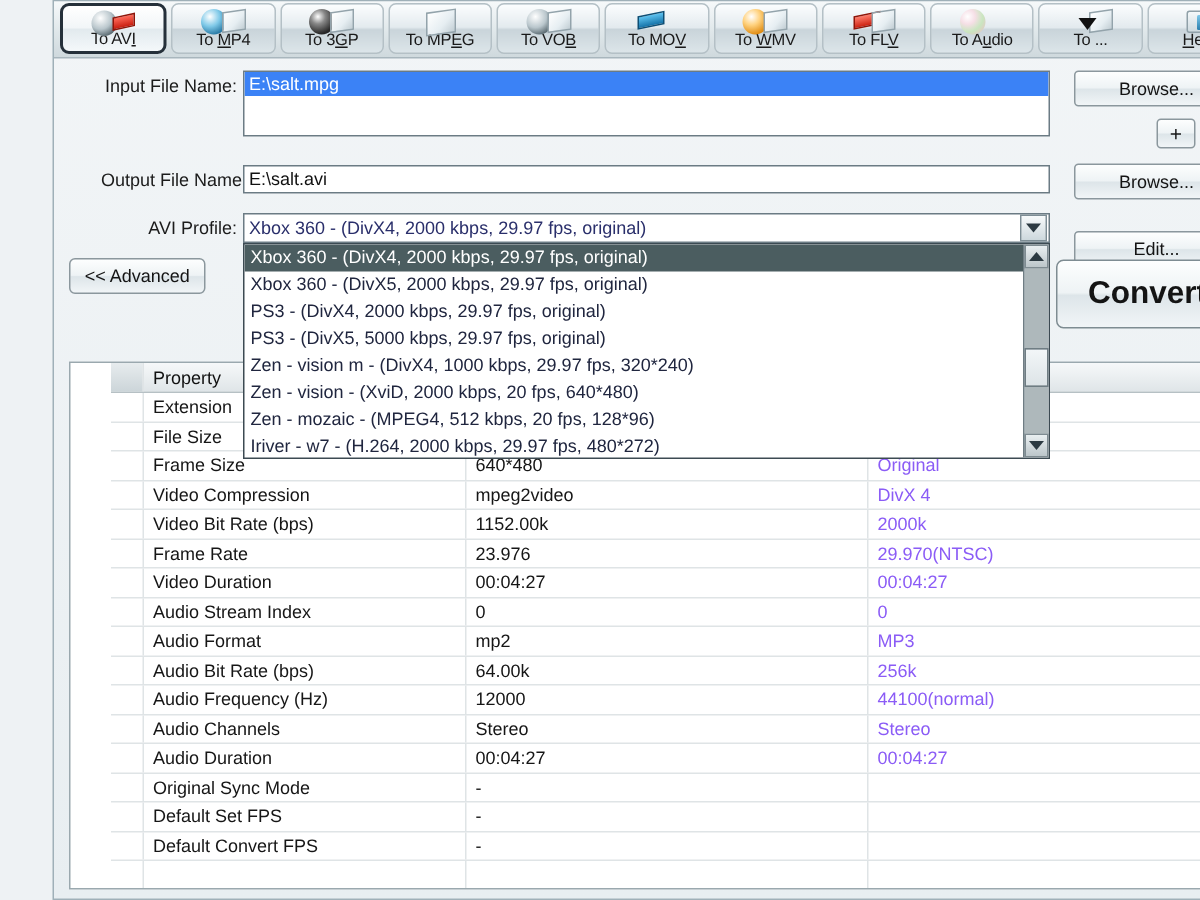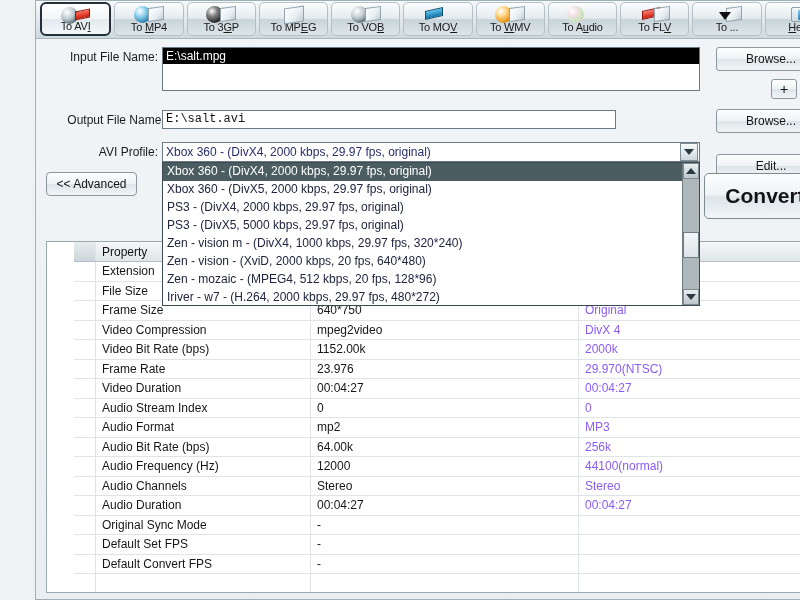--- a/index.html
+++ b/index.html
@@ -72,24 +72,24 @@
   
   .lbl {
     position: absolute; font-size: 12px; color: #1b1b1b; text-align: right;
   }
   .inputbox {
     position: absolute; background:#ffffff; border:1px solid #6b7b84;
     font-size: 12px; color:#111; overflow:hidden;
   }
   #inputListField { left:126px; top:46px; width:538px; height:44px; }
   #inputSelRow {
-    background:#000000; color:#ffffff; font-size:12px; line-height:15px;
+    background:#3b82f6; color:#ffffff; font-size:12px; line-height:15px;
     padding: 1px 3px; height:16px; white-space:nowrap; overflow:hidden;
   }
-  #outputField { left:126px; top:109px; width:454px; height:19px; line-height:17px; padding:0 3px;font-family:Liberation Mono, monospace; }
+  #outputField { left:126px; top:109px; width:538px; height:19px; line-height:17px; padding:0 3px; }
 
   #profileCombo {
     position:absolute; left:126px; top:141px; width:538px; height:20px;
     background:#ffffff; border:1px solid #6b7b84; display:flex; align-items:center;
   }
   #profileComboText {
     flex:1; font-size:12px; color:#2a2f6b; padding:0 3px; white-space:nowrap; overflow:hidden;
   }
   #profileComboArrow {
     width:18px; height:18px; margin:0 1px 0 0; flex:0 0 18px;
@@ -220,33 +220,33 @@
           <span class="ic">
             <span class="disc orange"></span>
             <span class="sheet"></span>
           </span>
         </div>
         <div class="tb-lbl">To <u>W</u>MV</div>
       </div>
       <div class="tb-btn">
         <div class="tb-ico">
           <span class="ic">
+            <span class="ribbon red" style="left:2px;right:auto;width:18px;"></span>
+            <span class="sheet"></span>
+          </span>
+        </div>
+        <div class="tb-lbl">To FL<u>V</u></div>
+      </div>
+      <div class="tb-btn">
+        <div class="tb-ico">
+          <span class="ic">
             <span class="disc palette"></span>
           </span>
         </div>
         <div class="tb-lbl">To A<u>u</u>dio</div>
-      </div>
-      <div class="tb-btn">
-        <div class="tb-ico">
-          <span class="ic">
-            <span class="ribbon red" style="left:2px;right:auto;width:18px;"></span>
-            <span class="sheet"></span>
-          </span>
-        </div>
-        <div class="tb-lbl">To FL<u>V</u></div>
       </div>
       <div class="tb-btn">
         <div class="tb-ico">
           <span class="ic">
             <span class="sheet"></span>
             <span class="caret"></span>
           </span>
         </div>
         <div class="tb-lbl">To ...</div>
       </div>
@@ -325,21 +325,21 @@
       </div>
       <div class="row">
         <div class="c0"></div>
         <div class="c1">File Size</div>
         <div class="c2"></div>
         <div class="c3"></div>
       </div>
       <div class="row">
         <div class="c0"></div>
         <div class="c1">Frame Size</div>
-        <div class="c2">640*750</div>
+        <div class="c2">640*480</div>
         <div class="c3">Original</div>
       </div>
       <div class="row">
         <div class="c0"></div>
         <div class="c1">Video Compression</div>
         <div class="c2">mpeg2video</div>
         <div class="c3">DivX 4</div>
       </div>
       <div class="row">
         <div class="c0"></div>

